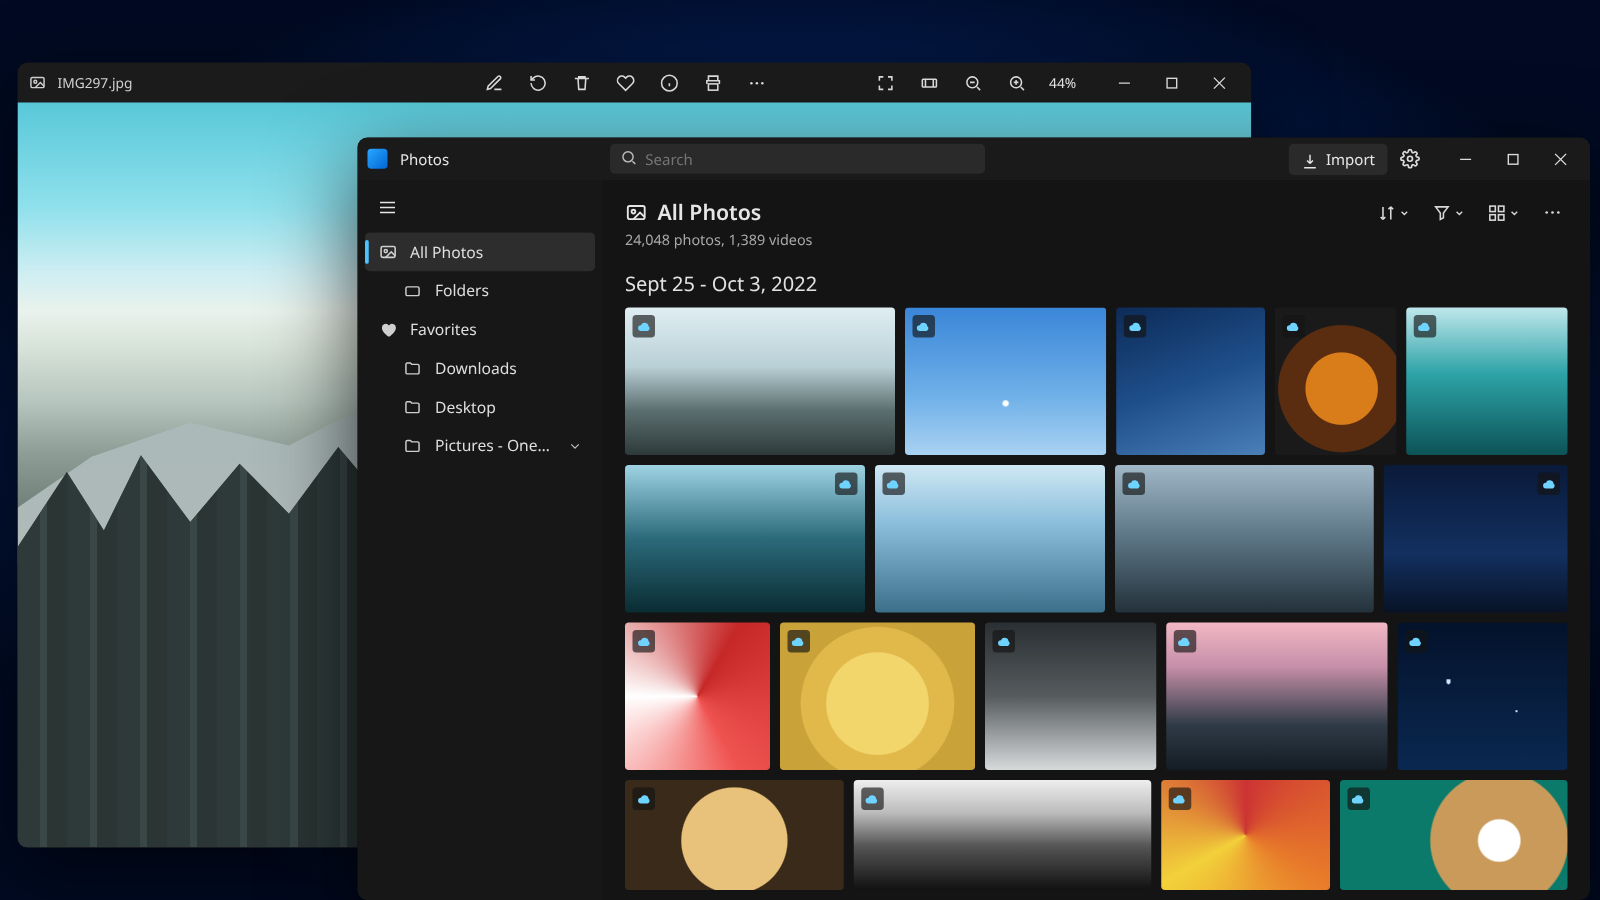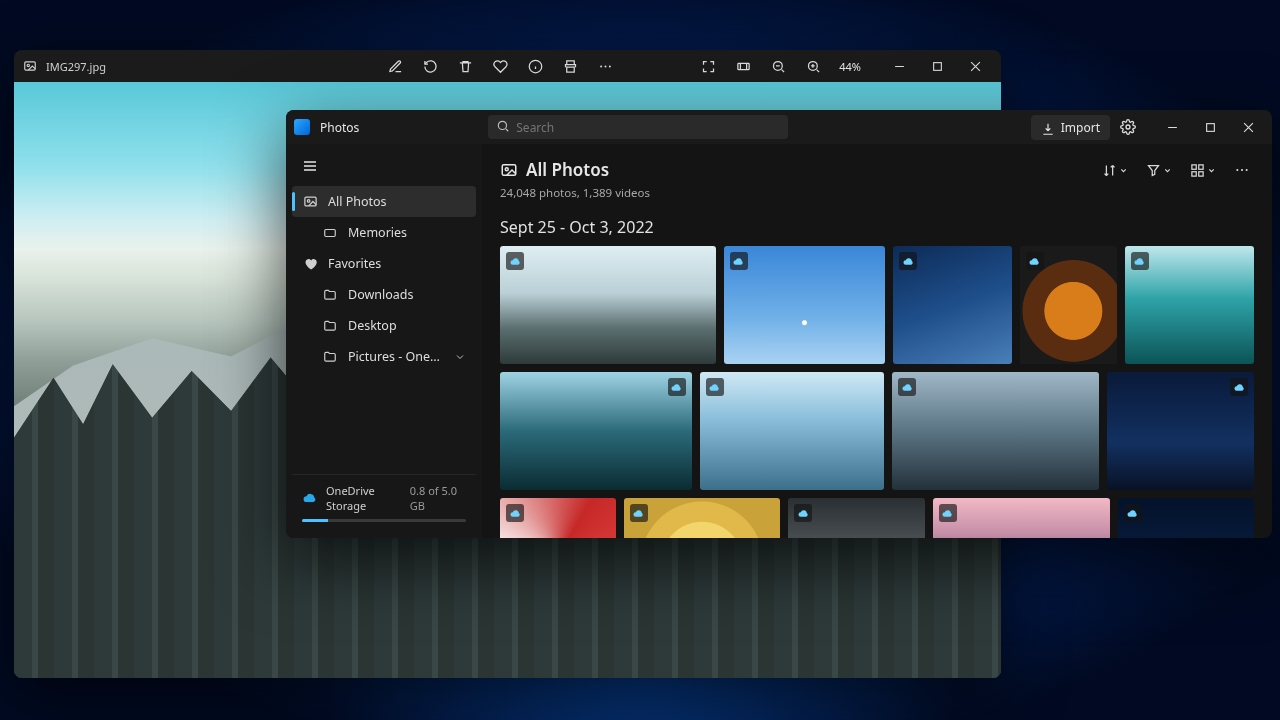--- a/index.html
+++ b/index.html
@@ -45,21 +45,21 @@
 }
 .city-layer { position:absolute; left:0; right:0; bottom:0; height:56%;
   background:
     repeating-linear-gradient(90deg, #2e3a3a 0 18px, #394746 18px 24px, #2a3534 24px 40px),
     linear-gradient(180deg,#58675f 0%, #3a4844 60%, #222c2a 100%);
   clip-path: polygon(0 28%, 4% 10%, 7% 24%, 10% 6%, 14% 22%, 18% 8%, 22% 20%, 26% 4%, 30% 18%, 34% 10%, 38% 24%, 42% 12%, 46% 26%, 50% 8%, 54% 22%, 58% 14%, 62% 28%, 66% 12%, 70% 24%, 74% 10%, 78% 22%, 82% 14%, 86% 26%, 90% 18%, 94% 30%, 100% 22%, 100% 100%, 0 100%);
 }
 
 
 .photos {
-  position: absolute; left: 286px; top: 110px; width: 986px; height: 428px;
+  position: absolute; left: 286px; top: 110px; width: 986px; height: 610px;
   background: #141414; border-radius: 8px; overflow: hidden;
   box-shadow: 0 24px 70px rgba(0,0,0,.7);
   display: grid;
   grid-template-rows: 34px 1fr;
   grid-template-columns: 196px 1fr;
   color: #e6e6e6;
 }
 .photos-titlebar {
   grid-column: 1 / span 2;
   display: flex; align-items: center; padding: 0 6px 0 8px; gap: 10px;
@@ -320,21 +320,21 @@
           </svg>
         </span>
       <span>All Photos</span>
     </div>
     <div class="nav-item nav-sub">
       <span class="nav-ico">
           <svg width="14" height="14" viewBox="0 0 24 24" fill="none" stroke="currentColor" stroke-width="2">
             <rect x="3" y="6" width="18" height="12" rx="2"></rect>
           </svg>
         </span>
-      <span>Memories</span>
+      <span>Folders</span>
     </div>
     <div class="nav-item">
       <span class="nav-ico">
           <svg width="15" height="15" viewBox="0 0 24 24" fill="currentColor">
             <path d="M12 21s-8-5.3-8-11a5 5 0 019-3 5 5 0 019 3c0 5.7-8 11-8 11z"></path>
           </svg>
         </span>
       <span>Favorites</span>
     </div>
 
@@ -364,36 +364,20 @@
           </span>
         <span style="white-space:nowrap;overflow:hidden;text-overflow:ellipsis;">Pictures - OneDrive Personal</span>
       </span>
       <span class="chev">
           <svg width="12" height="12" viewBox="0 0 24 24" fill="none" stroke="currentColor" stroke-width="2">
             <path d="M6 9l6 6 6-6"></path>
           </svg>
         </span>
     </div>
 
-    <div class="sidebar-footer">
-      <div class="storage-row">
-        <span style="display:flex;align-items:center;gap:8px;">
-          <span class="nav-ico onedrive-ico">
-              <svg width="14" height="14" viewBox="0 0 24 24" fill="currentColor">
-                <path d="M6 19a5 5 0 010-10 7 7 0 0113.3 2A4.5 4.5 0 0118 19H6z"></path>
-              </svg>
-            </span>
-          <span>OneDrive Storage</span>
-        </span>
-        <span style="color:#9a9a9a">0.8 of 5.0 GB</span>
-      </div>
-      <div class="storage-bar">
-          <div class="storage-fill"></div>
-        </div>
-    </div>
   </div>
 
   <div class="content">
     <div class="content-header">
       <div class="title-block">
         <div class="title-row">
           <span>
               <svg width="18" height="18" viewBox="0 0 24 24" fill="none" stroke="currentColor" stroke-width="2">
                 <rect x="3" y="5" width="18" height="14" rx="2"></rect>
                 <circle cx="9" cy="11" r="2"></circle>

